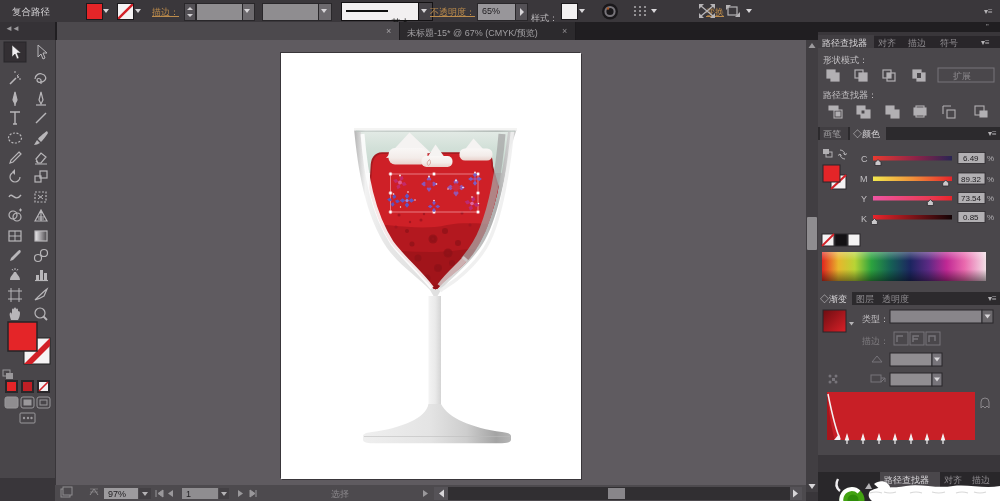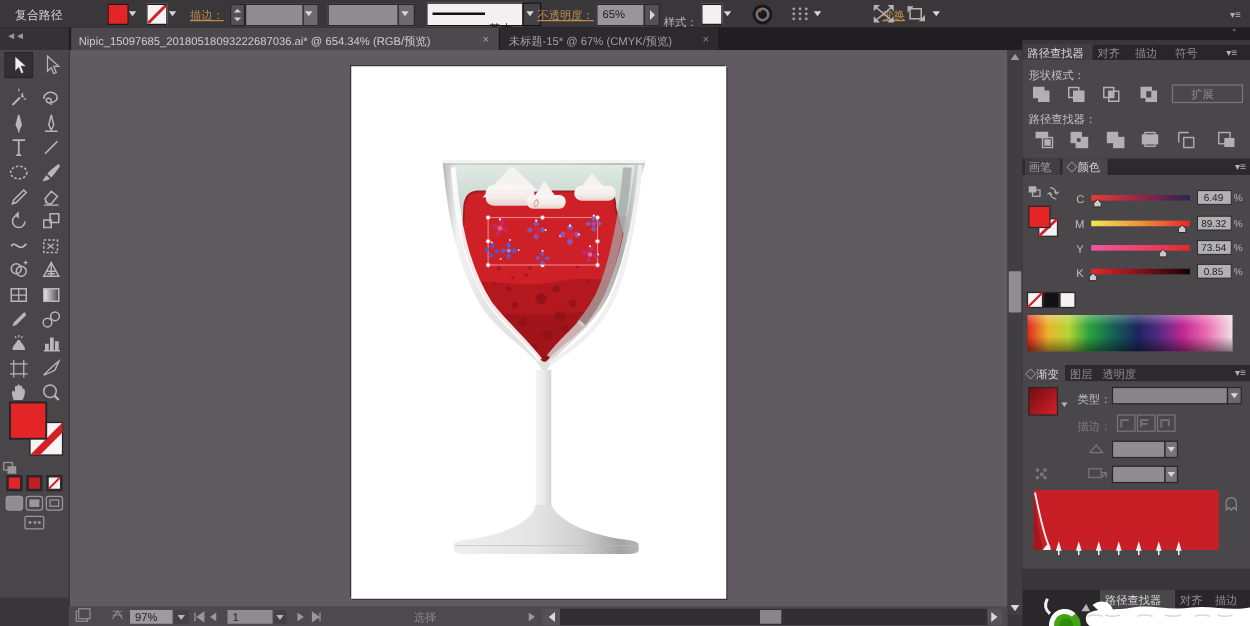--- a/index.html
+++ b/index.html
@@ -97,21 +97,20 @@
       <rect x="4" y="4" width="9" height="8" fill="none" stroke="#b5b3b6" stroke-width="1.2"></rect>
       <path d="M2 2 L7 2 L2 7 Z" fill="#b5b3b6"></path>
       <path d="M16 14 L11 14 L16 9 Z" fill="#b5b3b6"></path>
     </svg>
   <div class="darr" style="left:746px;top:9px;"></div>
   <div class="pmenu" style="left:984px;top:7px;">▾≡</div>
   <div class="abs" id="tabbar"></div>
   <div class="abs" style="left:0;top:22px;width:55px;height:18px;background:#353236;"></div>
   <div class="t" style="left:5px;top:24px;color:#9a989b;font-size:8px;letter-spacing:-1px;">◄◄</div>
   <div class="abs" style="left:57px;top:22px;width:342px;height:18px;background:#4c494d;border-right:1px solid #1d1b1e;"></div>
-  <div class="t" style="left:63px;top:27px;color:#cfcdd0;font-size:9px;">Nipic_15097685_20180518093222687036.ai* @ 654.34% (RGB/预览)</div>
   <div class="t" style="left:386px;top:26px;color:#a5a3a6;font-size:9px;">×</div>
   <div class="abs" style="left:400px;top:22px;width:175px;height:18px;background:#2c2a2d;border-right:1px solid #1d1b1e;"></div>
   <div class="t" style="left:407px;top:27px;color:#a19fa2;font-size:9px;">未标题-15* @ 67% (CMYK/预览)</div>
   <div class="t" style="left:562px;top:26px;color:#8f8d90;font-size:9px;">×</div>
   <div class="t" style="left:986px;top:22px;color:#9a989b;font-size:8px;">”</div>
   <div class="abs" id="toolbar"></div>
   <svg class="abs" style="left:0;top:40px;" width="55" height="438" viewBox="0 0 55 438">
     <g stroke="#b8b6b9" fill="none" stroke-width="1.2">
 
       <rect x="4" y="2" width="22" height="20" fill="#332f33" stroke="#29272a" stroke-width="1"></rect>

